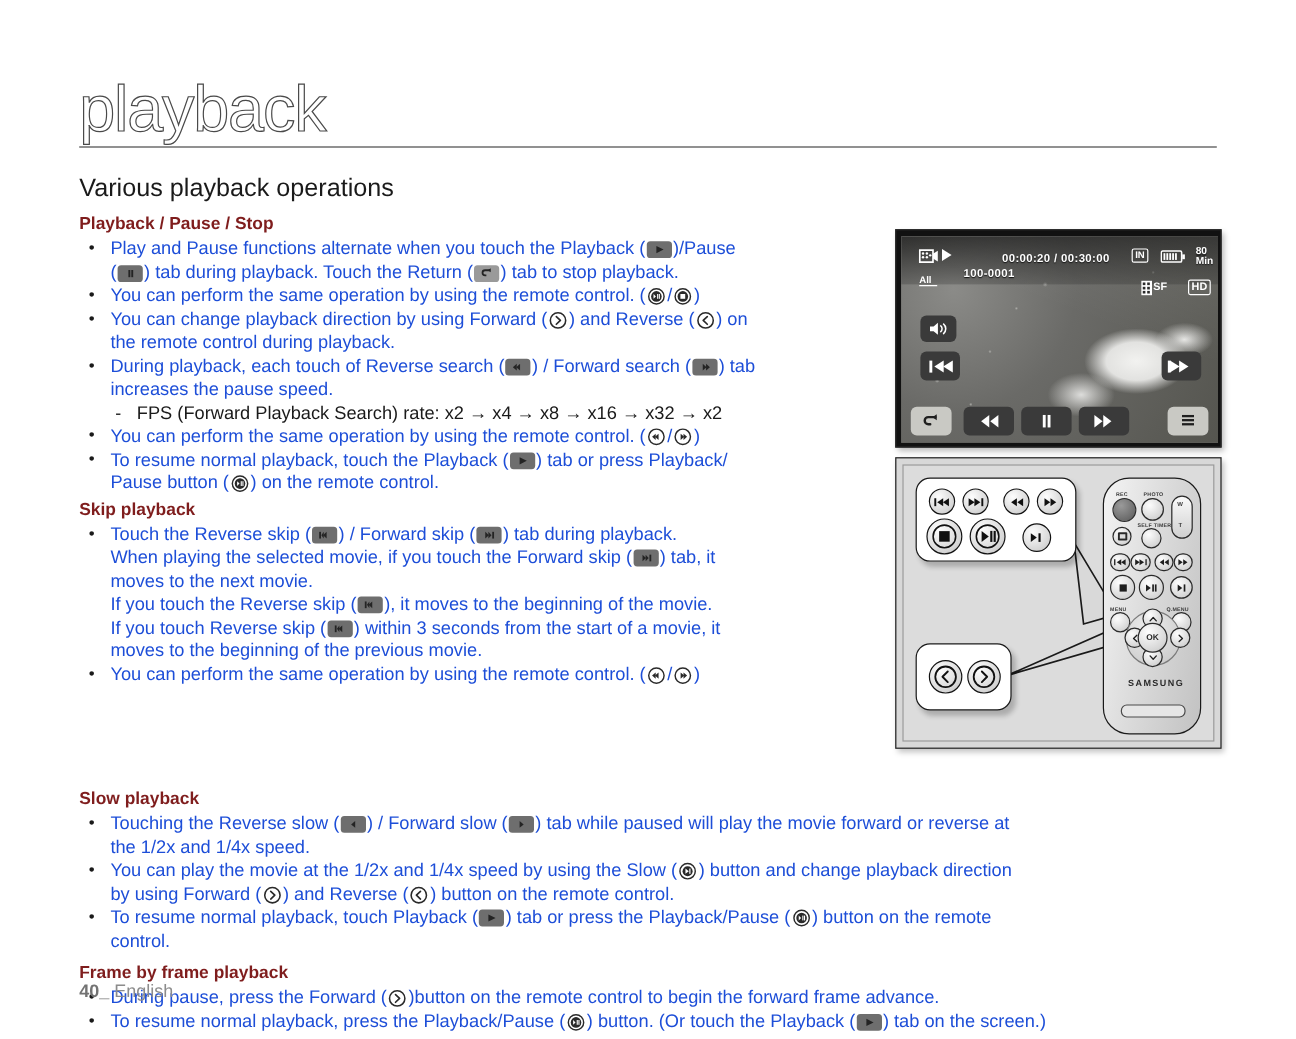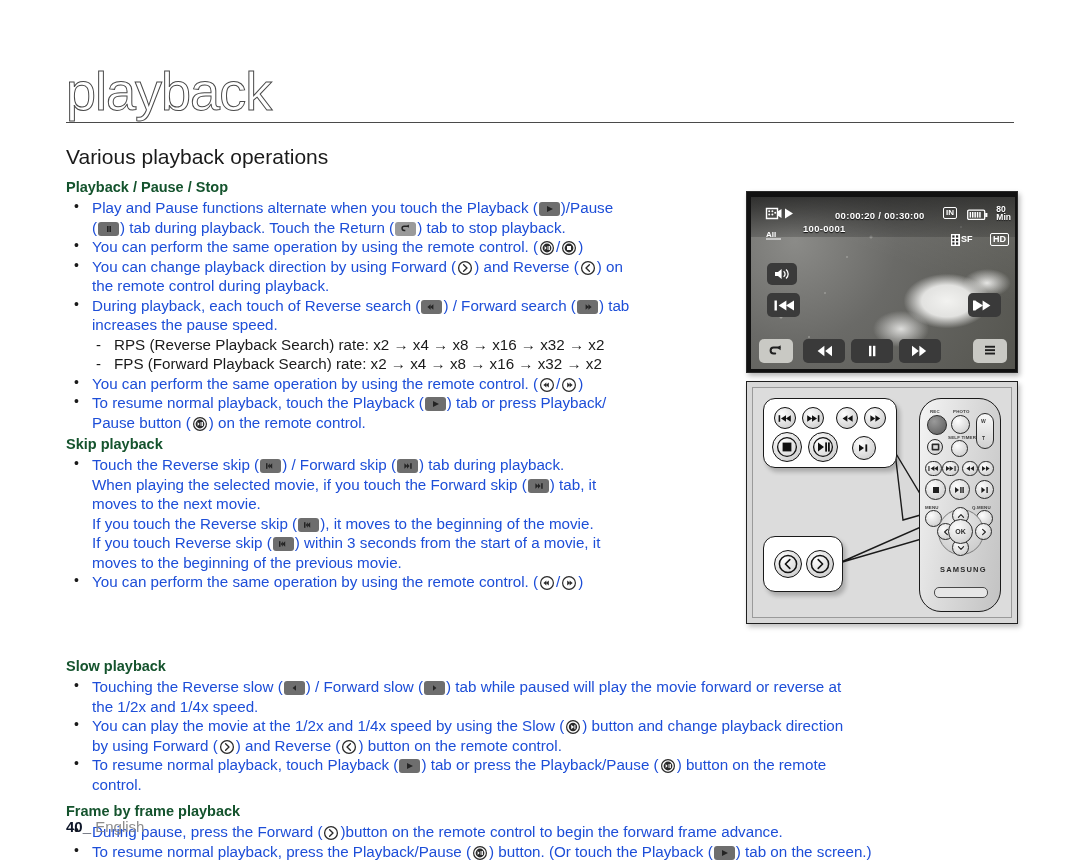--- a/index.html
+++ b/index.html
@@ -25,21 +25,21 @@
   .section-title{
     position:absolute;left:66px;top:145px;
     font-size:21px;font-weight:400;color:#1a1a1a;letter-spacing:0px;
   }
 
   
   .col{position:absolute;left:66px;top:178px;width:690px;}
   .col-wide{width:968px;margin-top:40px;}
   h3.sub{
     font-size:14.5px;font-weight:bold;margin:0 0 1px 0;padding:0;
-    line-height:19px;color:#14532d;
+    line-height:19px;color:#7f1d1d;
   }
   ul.bl{list-style:none;margin:0 0 0 0;padding:0;}
   ul.bl > li{
     position:relative;padding-left:26px;margin:0;
     font-size:15.2px;line-height:19.5px;color:#1d4ed8;
   }
   ul.bl > li::before{
     content:"\2022";position:absolute;left:8px;top:-1px;font-size:14px;color:#1a1a1a;
   }
   ul.dash{list-style:none;margin:0;padding:0;}
@@ -154,21 +154,21 @@
   .brand{
     position:absolute;font-size:7.5px;font-weight:bold;color:#2a2a2a;letter-spacing:1.2px;
     font-family:"Liberation Sans","DejaVu Sans",sans-serif;
   }
   .leader{position:absolute;}
 
   
   .footer{
     position:absolute;left:66px;top:818px;font-size:15px;color:#8c8c8c;
   }
-  .footer b{color:#0f172a;font-weight:bold;text-align:right;}
+  .footer b{color:#737373;font-weight:bold;text-align:right;}
 </style>
 </head>
 <body>
 
 <div class="page">
 
   <div class="chapter-title">playback</div>
   <div class="header-rule"></div>
   <div class="section-title">Various playback operations</div>
 
@@ -219,21 +219,20 @@
               <polygon points="12.4,4.2 12.4,9.8 9.2,7" fill="#242424"></polygon>
               <polygon points="9.6,4.2 9.6,9.8 6.4,7" fill="#242424"></polygon>
             </svg></span><span>) / Forward search (</span><span class="tabicon"><svg width="21" height="14" viewBox="0 0 21 14">
               <polygon points="8.6,4.2 8.6,9.8 11.8,7" fill="#242424"></polygon>
               <polygon points="11.4,4.2 11.4,9.8 14.6,7" fill="#242424"></polygon>
             </svg></span><span>) tab</span><br>
         <span>increases the pause speed.</span>
       </li>
     </ul>
     <ul class="dash">
-      <li>RPS (Reverse Playback Search) rate: x2 → x4 → x8 → x16 → x32 → x2</li>
       <li>FPS (Forward Playback Search) rate: x2 → x4 → x8 → x16 → x32 → x2</li>
     </ul>
     <ul class="bl">
       <li>
         <span>You can perform the same operation by using the remote control. (</span><span class="btnicon"><svg width="16" height="16" viewBox="0 0 16 16">
               <circle cx="8" cy="8" r="6.4" fill="#fff" stroke="#2a2a2a" stroke-width="1.2"></circle>
               <polygon points="9.8,5.4 9.8,10.6 6.8,8" fill="#2a2a2a"></polygon>
               <polygon points="7.4,5.4 7.4,10.6 4.4,8" fill="#2a2a2a"></polygon>
             </svg></span><span>/</span><span class="btnicon"><svg width="16" height="16" viewBox="0 0 16 16">
               <circle cx="8" cy="8" r="6.4" fill="#fff" stroke="#2a2a2a" stroke-width="1.2"></circle>

